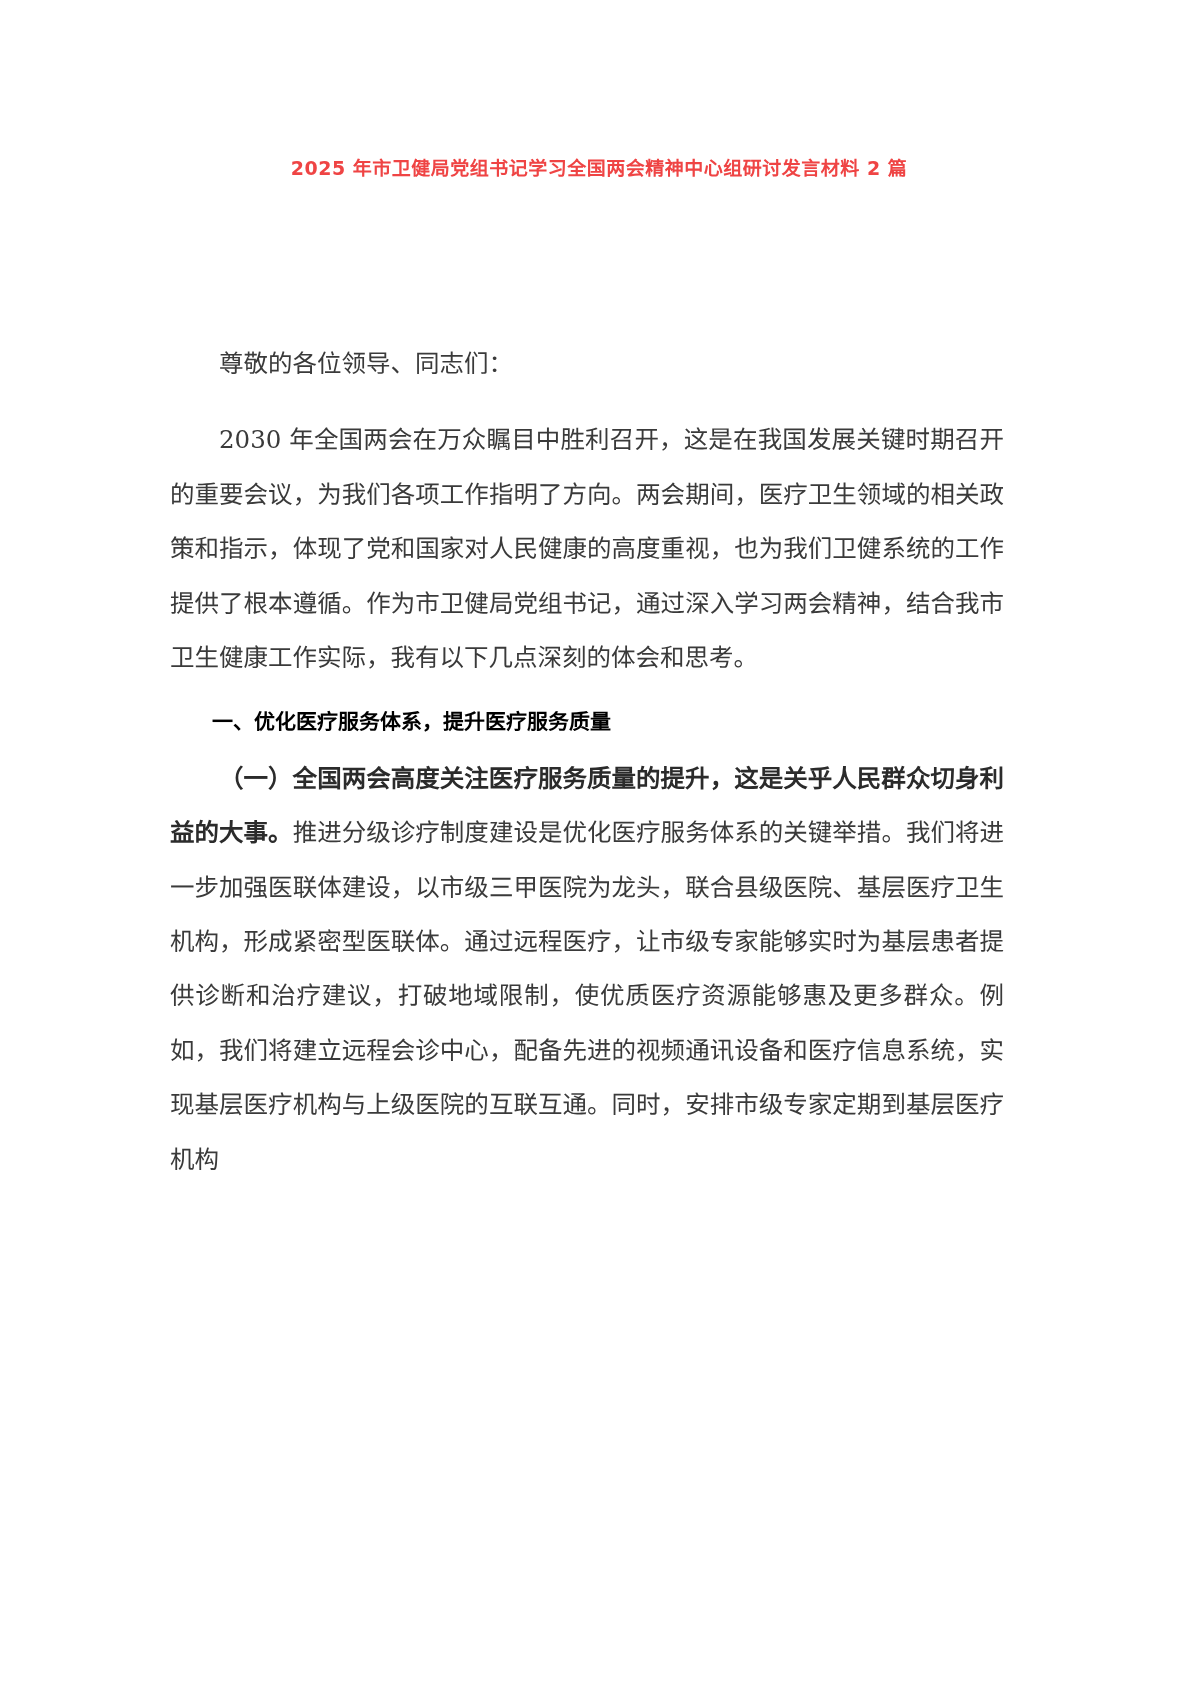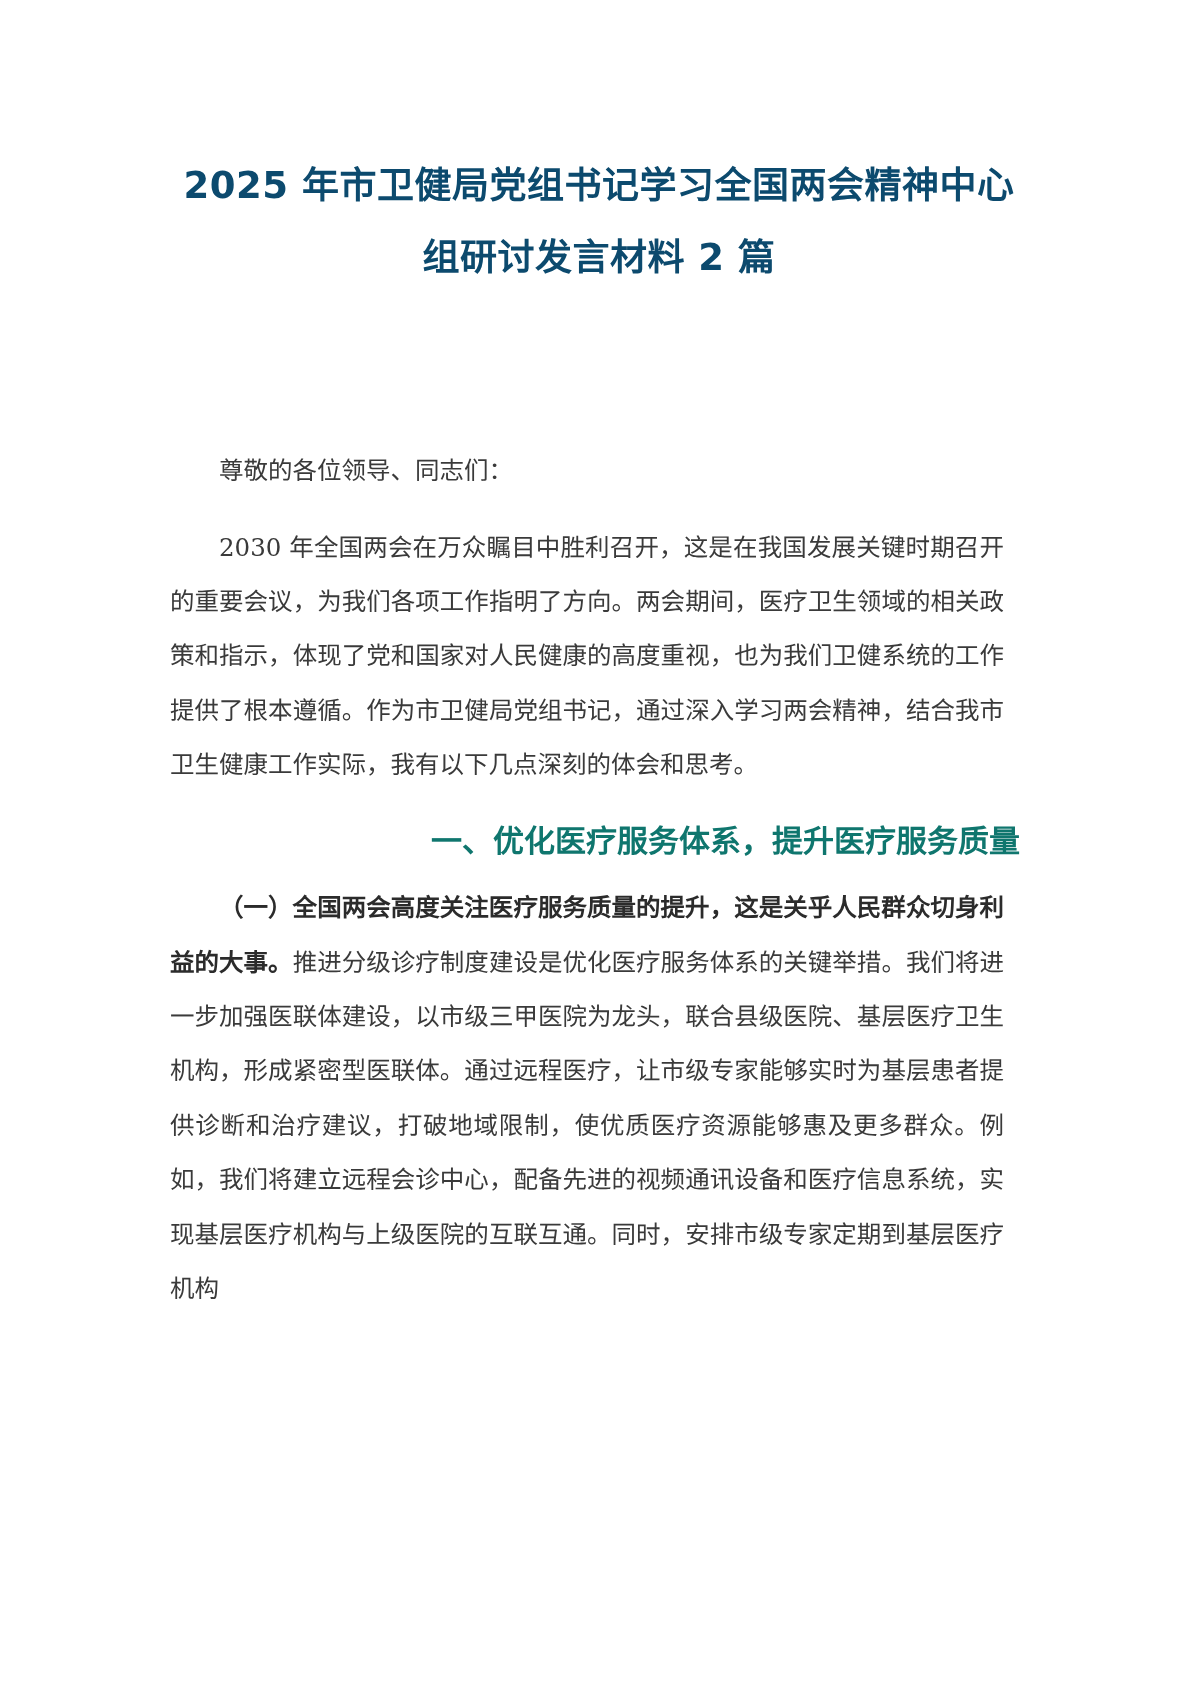--- a/index.html
+++ b/index.html
@@ -18,24 +18,24 @@
     box-sizing: border-box;
     width: 1190px;
     height: 1683px;
     padding: 150px 170px 80px 170px;
     background: #ffffff;
     position: relative;
   }
   .doc-title {
     font-family: "DejaVu Sans", "Liberation Sans", sans-serif;
     font-weight: bold;
-    font-size: 37px;
+    font-size: 19px;
     line-height: 1.95;
     text-align: center;
-    color: #0c4a6e;
+    color: #ef4444;
     letter-spacing: 0.5px;
     margin: 0 2px 0 10px;
   }
   .body-block {
     margin-top: 150px;
   }
   p.para {
     font-family: "DejaVu Serif", "Liberation Serif", serif;
     font-size: 24.5px;
     line-height: 2.22;
@@ -44,26 +44,26 @@
     color: #3a3a3a;
     margin: 0 16px 6px 0;
     text-indent: 2em;
   }
   p.salutation {
     margin-bottom: 22px;
   }
   p.heading-1 {
     font-family: "DejaVu Sans", "Liberation Sans", sans-serif;
     font-weight: bold;
-    font-size: 31px;
+    font-size: 21px;
     line-height: 2.22;
-    color: #0f766e;
+    color: #000000;
     margin: 14px 0 6px 0;
     text-indent: 2em;
-    text-align: right;
+    text-align: left;
   }
   .bold-lead {
     font-family: "DejaVu Sans", "Liberation Sans", sans-serif;
     font-weight: bold;
     color: #2b2b2b;
   }
   .clipped {
     overflow: hidden;
   }
 </style>

